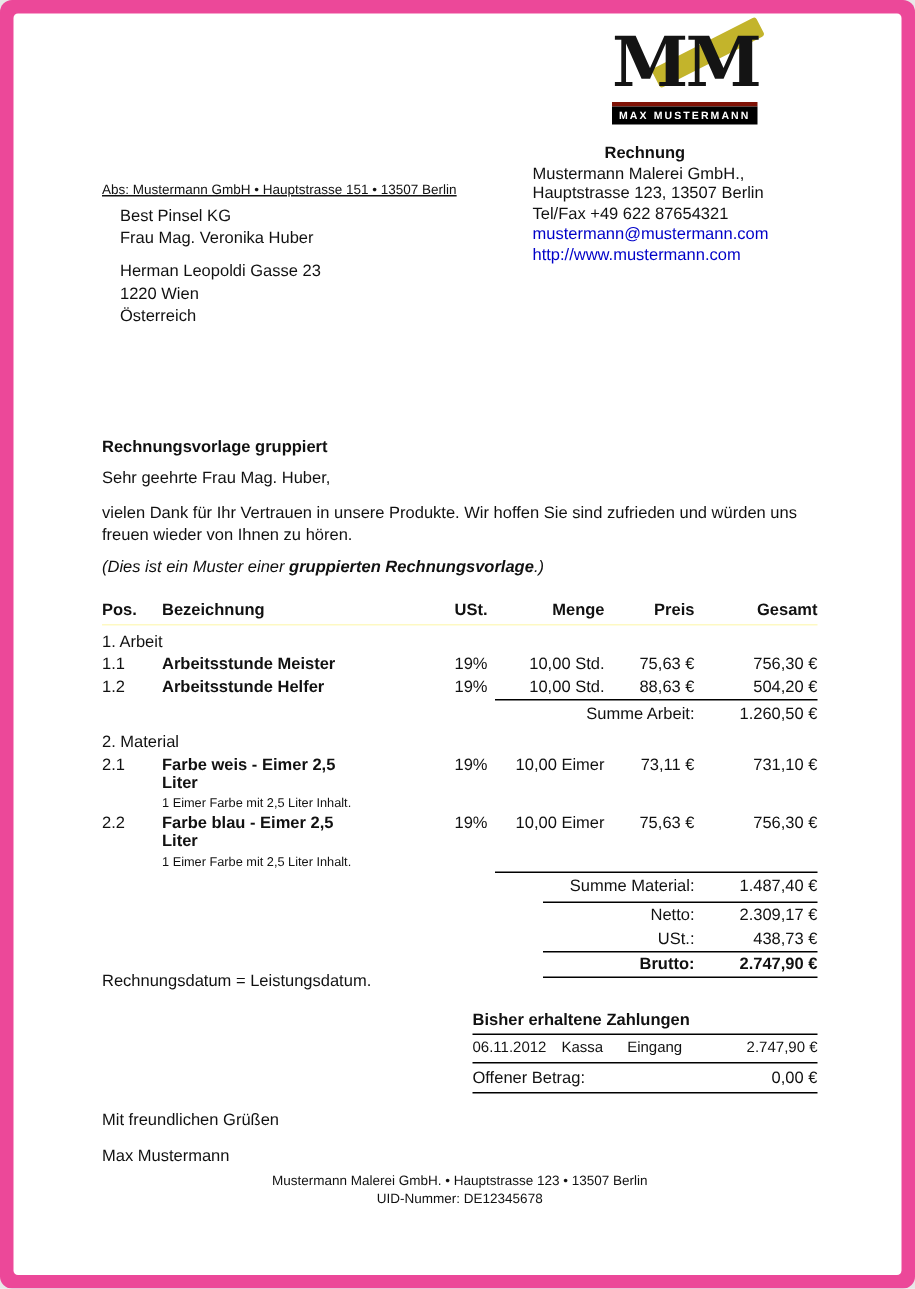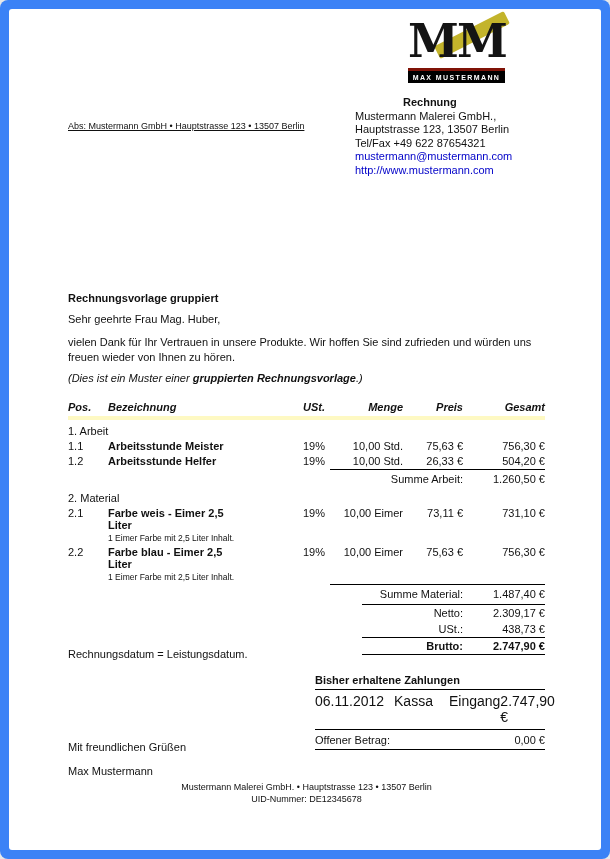--- a/index.html
+++ b/index.html
@@ -1,18 +1,18 @@
 <!DOCTYPE html>
 <html><head>
 <meta charset="utf-8">
 <style>
   html,body { margin:0; padding:0; background:#e8e8e8; }
   .page {
     position:relative; width:610px; height:859px;
-    background:#3b82f6; border-radius:8px; overflow:hidden;
+    background:#ec4899; border-radius:8px; overflow:hidden;
     font-family:"Liberation Sans", sans-serif; color:#111; font-size:11px;
   }
   .sheet { position:absolute; left:9px; top:9px; right:9px; bottom:9px; background:#ffffff; border-radius:3px; }
   .bold { font-weight:bold; }
 
   
   .logo { position:absolute; left:408px; top:14px; width:97px; }
   .logo-swoosh { position:absolute; right:-6px; top:14px; width:78px; height:14px; background:#C3B42B; transform:rotate(-27deg); border-radius:2px; }
   .logo-mm { position:relative; font-family:"DejaVu Serif", serif; font-weight:bold; font-size:46px; line-height:54px; letter-spacing:-2px; color:#141414; text-align:center; }
   .logo-redline { position:relative; height:3px; background:#7F1206; }
@@ -31,38 +31,38 @@
   .letter-title { position:absolute; left:68px; top:292px; font-weight:bold; }
   .salutation { position:absolute; left:68px; top:313px; }
   .body-par { position:absolute; left:68px; top:335px; width:484px; line-height:15px; }
   .note { position:absolute; left:68px; top:372px; font-style:italic; }
 
   
   .inv-table { position:absolute; left:68px; top:401px; width:477px; }
   .trow { display:grid; grid-template-columns:40px 160px 57px 78px 60px 82px; }
   .trow .c { display:block; }
   .c.r { text-align:right; }
-  .thead { padding-bottom:3px; border-bottom:4px solid #fef9c3; font-weight:bold;font-style:italic; }
+  .thead { padding-bottom:3px; border-bottom:1px solid #fef9c3; font-weight:bold; }
   .group-name { padding:5px 0 2px; }
   .trow.item { padding:1px 0 2px; }
   .desc-title { font-weight:bold; display:block; max-width:140px; }
   .desc-sub { display:block; font-size:8.5px; padding-top:2px; }
   .sum-row { display:flex; margin-left:262px; border-top:1px solid #000; padding:3px 0 2px; }
   .sum-row .sum-label { flex:1; text-align:right; }
   .sum-row .sum-value { width:82px; text-align:right; }
   .totals { margin-left:294px; width:183px; border-top:1px solid #000; margin-top:2px; }
   .trow2 { display:grid; grid-template-columns:1fr 82px; padding:2px 0; }
   .trow2 span { text-align:right; display:block; }
   .trow2.brutto { border-top:1px solid #000; border-bottom:1px solid #000; font-weight:bold; }
 
   
   .footer-note { position:absolute; left:68px; top:648px; }
   .payments { position:absolute; left:315px; top:674px; width:230px; }
   .p-title { font-weight:bold; border-bottom:1px solid #000; padding-bottom:3px; }
-  .p-row { display:flex; align-items:baseline; font-size:14px; padding:3px 0 4px; border-bottom:1px solid #000; }
+  .p-row { display:flex; align-items:baseline; font-size:10px; padding:3px 0 4px; border-bottom:1px solid #000; }
   .p-date { margin-right:10px; } .p-method { margin-right:16px; }
   .p-amount { margin-left:auto; }
   .p-open { display:flex; font-weight:normal; padding:4px 0 3px; border-bottom:1px solid #000;gap:11px; }
   .p-open-value { margin-left:auto; }
   .regards { position:absolute; left:68px; top:741px; }
   .signature { position:absolute; left:68px; top:765px; }
   .doc-footer { position:absolute; left:68px; top:781px; width:477px; text-align:center; font-size:9px; line-height:12px; }
 
   .watermark { position:absolute; left:-8px; top:800px; transform:rotate(-90deg); transform-origin:center; color:rgba(255,255,255,0.85); font-size:11px; letter-spacing:0.5px; width:60px; text-align:center; }
 </style>
@@ -83,21 +83,28 @@
 
   <div class="company">
     <div class="doc-type">Rechnung</div>
     <div>Mustermann Malerei GmbH.,</div>
     <div>Hauptstrasse 123, 13507 Berlin</div>
     <div>Tel/Fax +49 622 87654321</div>
     <div class="link">mustermann@mustermann.com</div>
     <div class="link">http://www.mustermann.com</div>
   </div>
 
-  <div class="sender-line">Abs: Mustermann GmbH • Hauptstrasse 123 • 13507 Berlin</div>
+  <div class="sender-line">Abs: Mustermann GmbH • Hauptstrasse 151 • 13507 Berlin</div>
+  <div class="recipient">
+    <div>Best Pinsel KG</div>
+    <div>Frau Mag. Veronika Huber</div>
+    <div class="gap">Herman Leopoldi Gasse 23</div>
+    <div>1220 Wien</div>
+    <div>Österreich</div>
+  </div>
 
 
   <div class="letter-title">Rechnungsvorlage gruppiert</div>
   <div class="salutation">Sehr geehrte Frau Mag. Huber,</div>
   <div class="body-par">vielen Dank für Ihr Vertrauen in unsere Produkte. Wir hoffen Sie sind zufrieden und würden uns freuen wieder von Ihnen zu hören.</div>
   <div class="note">
     <span>(Dies ist ein Muster einer </span><span class="bold">gruppierten Rechnungsvorlage</span><span>.)</span>
   </div>
 
   <div class="inv-table">
@@ -123,21 +130,21 @@
       <span class="c r">756,30 €</span>
     </div>
 
     <div class="trow item">
       <span class="c">1.2</span>
       <span class="c">
           <span class="desc-title">Arbeitsstunde Helfer</span>
         </span>
       <span class="c r">19%</span>
       <span class="c r">10,00 Std.</span>
-      <span class="c r">26,33 €</span>
+      <span class="c r">88,63 €</span>
       <span class="c r">504,20 €</span>
     </div>
 
     <div class="sum-row">
       <span class="sum-label">Summe Arbeit:</span>
       <span class="sum-value">1.260,50 €</span>
     </div>
 
     <div class="group-name">2. Material</div>
 

